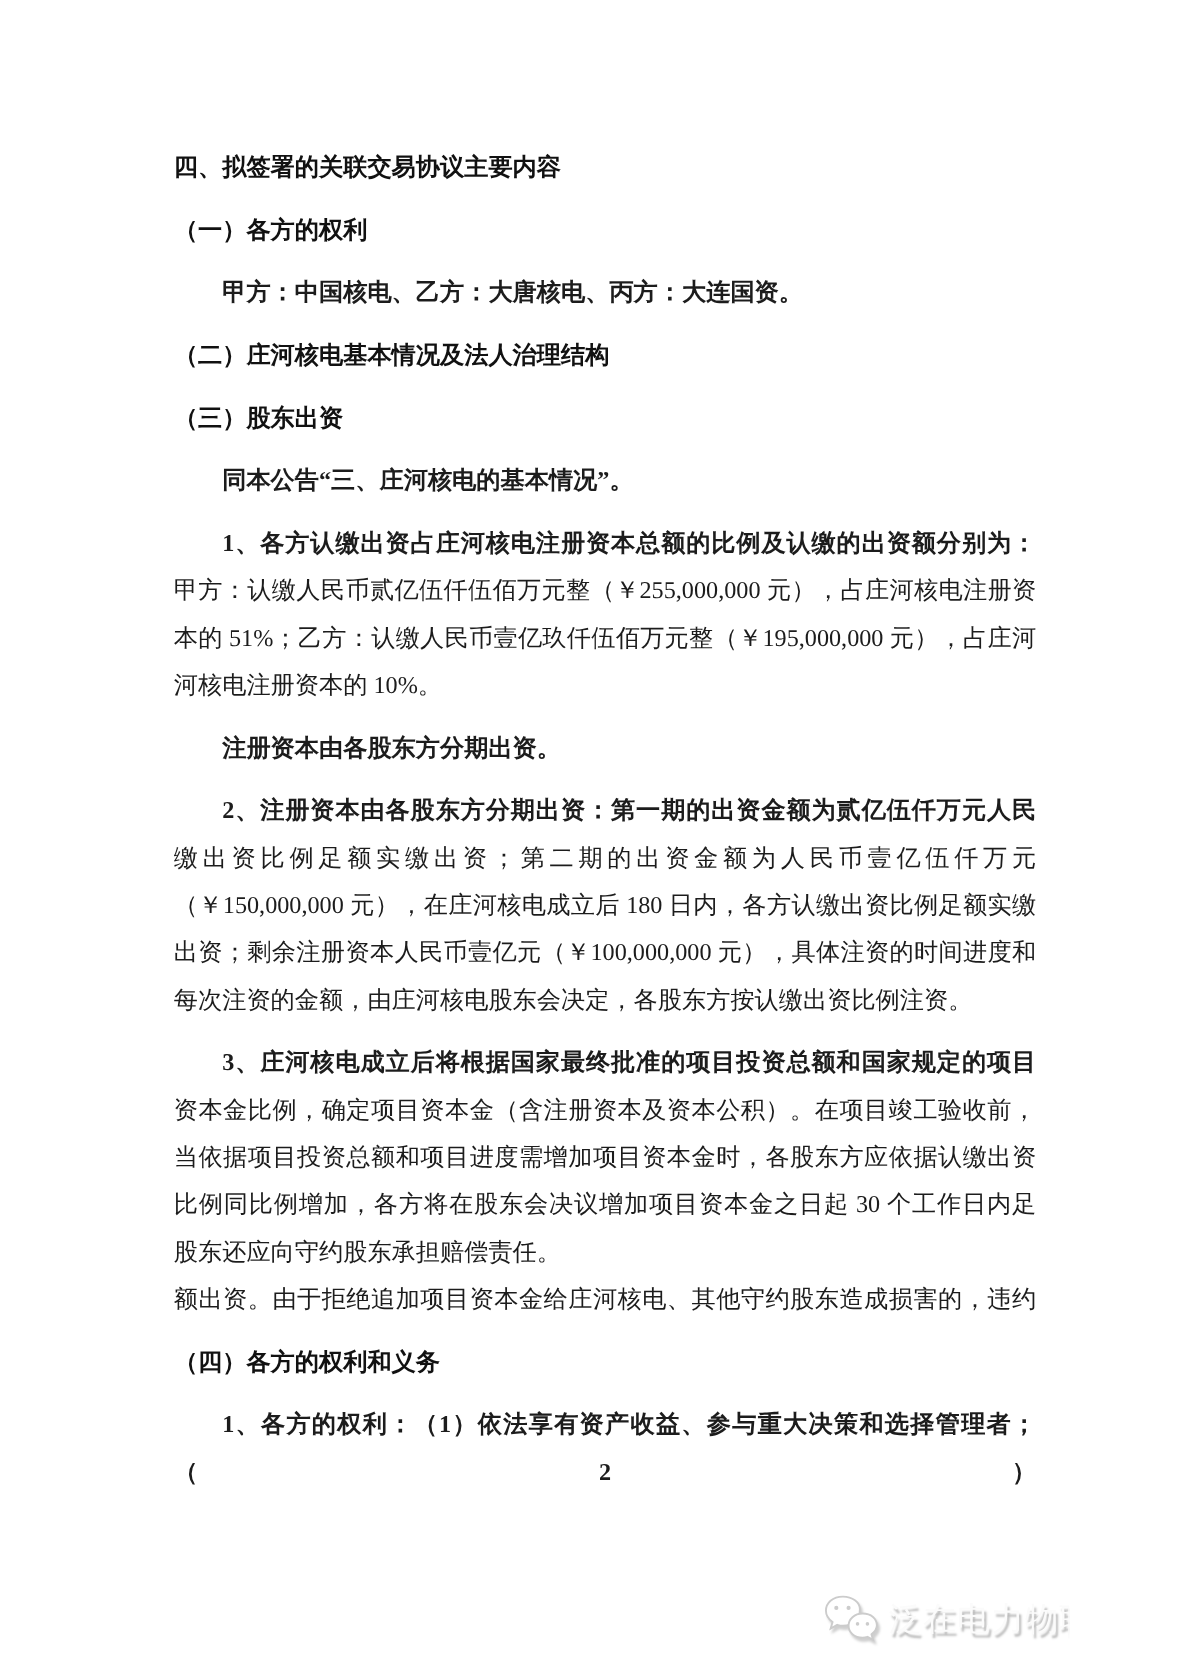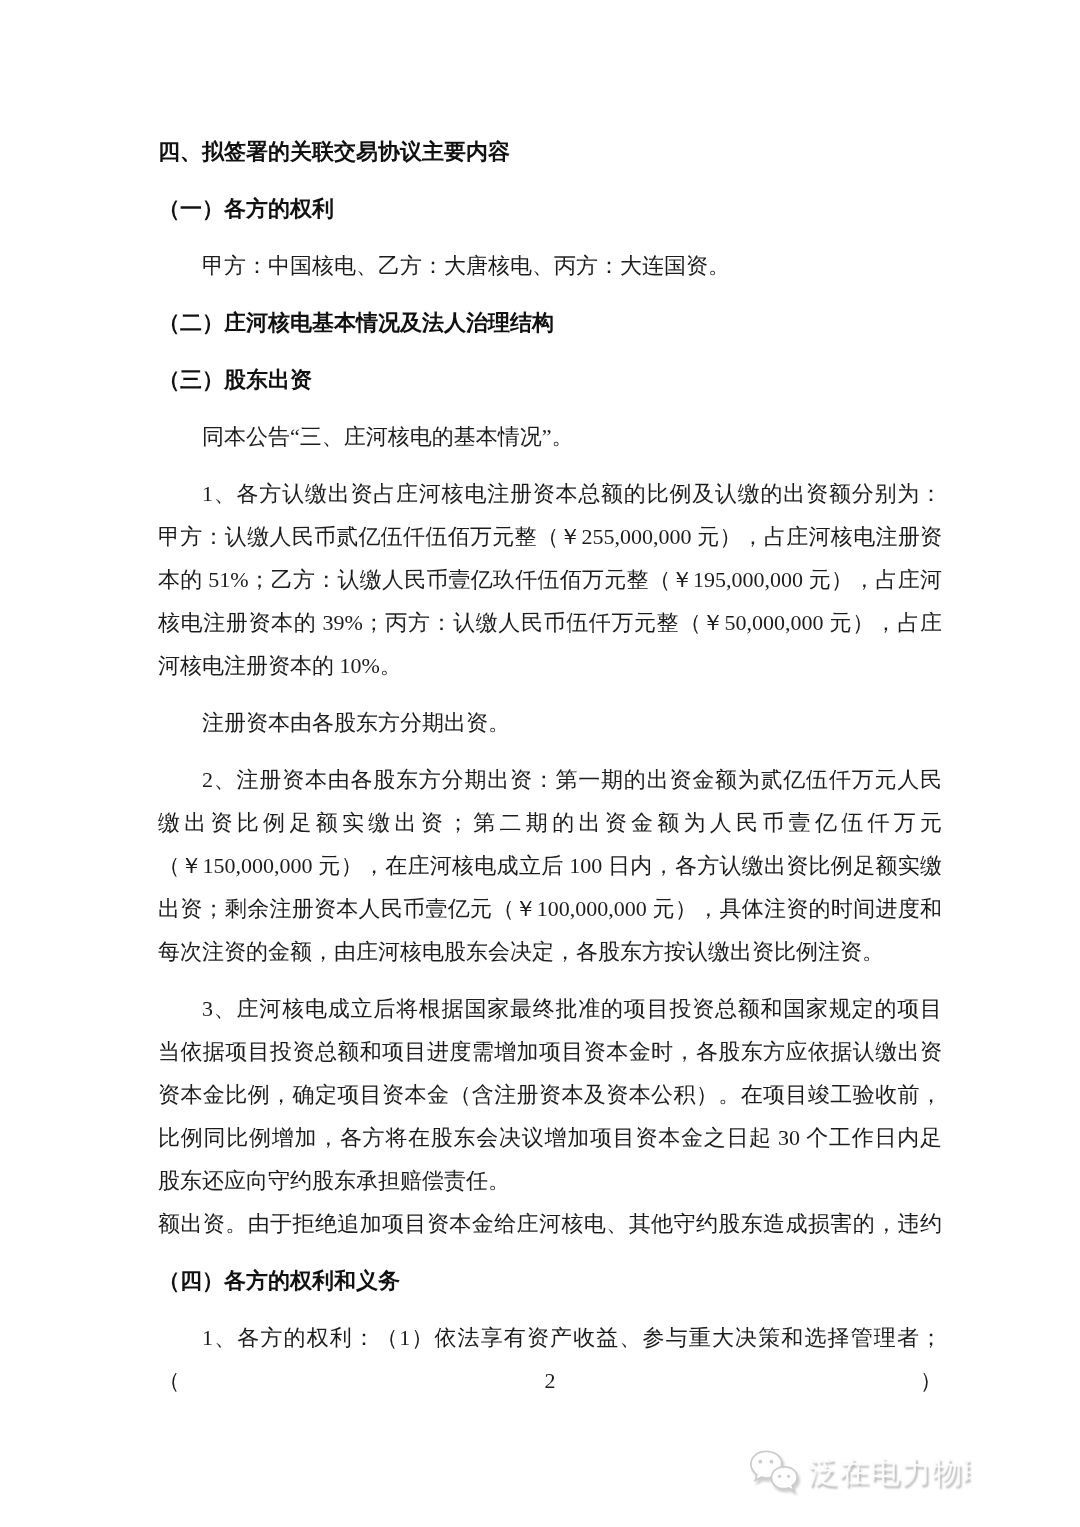--- a/index.html
+++ b/index.html
@@ -22,21 +22,21 @@
     font-size:22px;
     height:43px;
     line-height:43px;
     color:#1c1c1c;
     white-space:nowrap;
     text-align:left;
   }
   
   .ps{margin-top:14px;}
   
-  .indent{padding-left:44px;}
+  .indent{padding-left:44px;font-weight:bold;}
   
   .h{
     font-family:"Liberation Sans","DejaVu Sans",sans-serif;
     font-weight:700;
     color:#111111;
   }
   
   .jfull{
     white-space:normal;
     text-align:justify;
@@ -75,31 +75,30 @@
   <div class="doc">
     <div class="line h ps">四、拟签署的关联交易协议主要内容</div>
     <div class="line h ps">（一）各方的权利</div>
     <div class="line indent ps">甲方：中国核电、乙方：大唐核电、丙方：大连国资。</div>
     <div class="line h ps">（二）庄河核电基本情况及法人治理结构</div>
     <div class="line h ps">（三）股东出资</div>
     <div class="line indent ps">同本公告“三、庄河核电的基本情况”。</div>
     <div class="line indent jfull ps">1、各方认缴出资占庄河核电注册资本总额的比例及认缴的出资额分别为：</div>
     <div class="line jfull">甲方：认缴人民币贰亿伍仟伍佰万元整（￥255,000,000 元），占庄河核电注册资</div>
     <div class="line jfull">本的 51%；乙方：认缴人民币壹亿玖仟伍佰万元整（￥195,000,000 元），占庄河</div>
-    <div class="line jfull">核电注册资本的 39%；丙方：认缴人民币伍仟万元整（￥50,000,000 元），占庄</div>
     <div class="line">河核电注册资本的 10%。</div>
     <div class="line indent ps">注册资本由各股东方分期出资。</div>
     <div class="line indent jfull ps">2、注册资本由各股东方分期出资：第一期的出资金额为贰亿伍仟万元人民</div>
     <div class="line jfull">缴出资比例足额实缴出资；第二期的出资金额为人民币壹亿伍仟万元</div>
-    <div class="line jfull">（￥150,000,000 元），在庄河核电成立后 100 日内，各方认缴出资比例足额实缴</div>
+    <div class="line jfull">（￥150,000,000 元），在庄河核电成立后 180 日内，各方认缴出资比例足额实缴</div>
     <div class="line jfull">出资；剩余注册资本人民币壹亿元（￥100,000,000 元），具体注资的时间进度和</div>
     <div class="line">每次注资的金额，由庄河核电股东会决定，各股东方按认缴出资比例注资。</div>
     <div class="line indent jfull ps">3、庄河核电成立后将根据国家最终批准的项目投资总额和国家规定的项目</div>
+    <div class="line jfull">资本金比例，确定项目资本金（含注册资本及资本公积）。在项目竣工验收前，</div>
     <div class="line jfull">当依据项目投资总额和项目进度需增加项目资本金时，各股东方应依据认缴出资</div>
-    <div class="line jfull">资本金比例，确定项目资本金（含注册资本及资本公积）。在项目竣工验收前，</div>
     <div class="line jfull">比例同比例增加，各方将在股东会决议增加项目资本金之日起 30 个工作日内足</div>
     <div class="line">股东还应向守约股东承担赔偿责任。</div>
     <div class="line jfull">额出资。由于拒绝追加项目资本金给庄河核电、其他守约股东造成损害的，违约</div>
     <div class="line h ps">（四）各方的权利和义务</div>
     <div class="line indent jfull ps">1、各方的权利：（1）依法享有资产收益、参与重大决策和选择管理者；（2）</div>
   </div>
 
   <div class="watermark">
     <svg class="wm-icon" viewBox="0 0 60 56" xmlns="http://www.w3.org/2000/svg">
 

